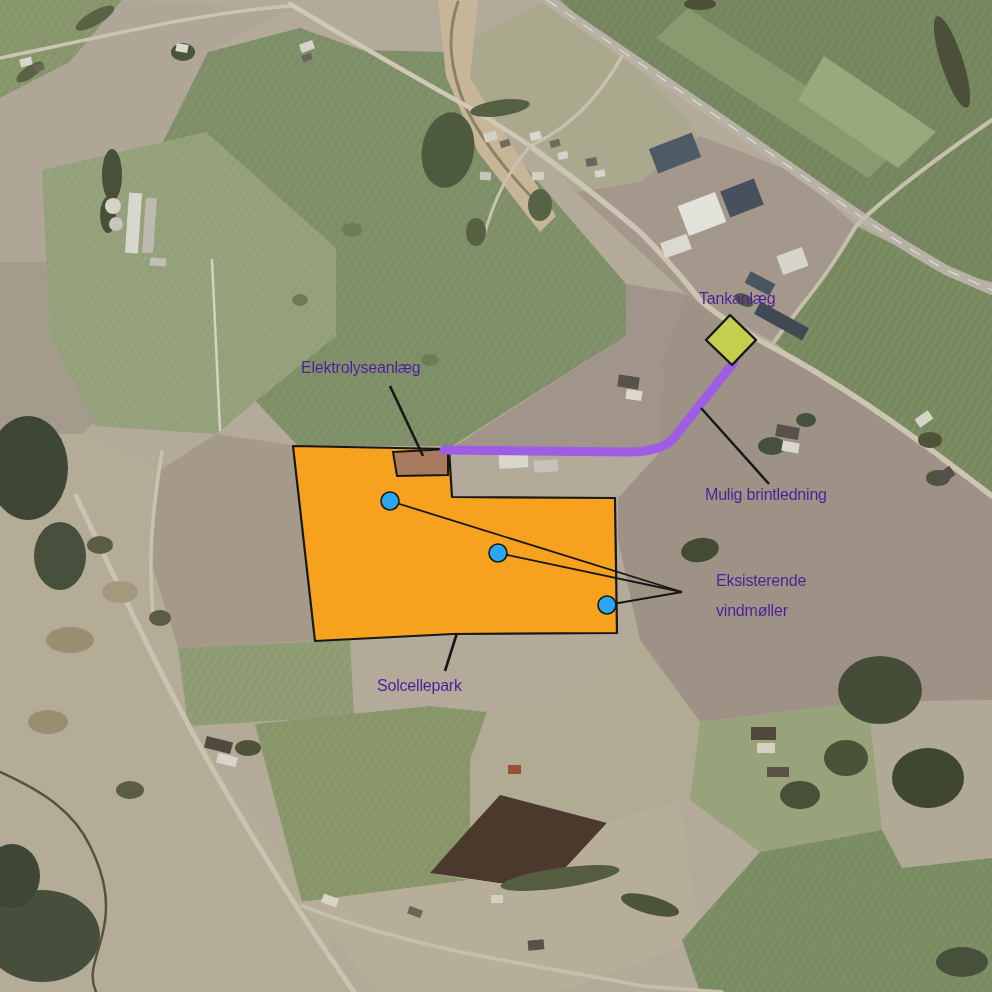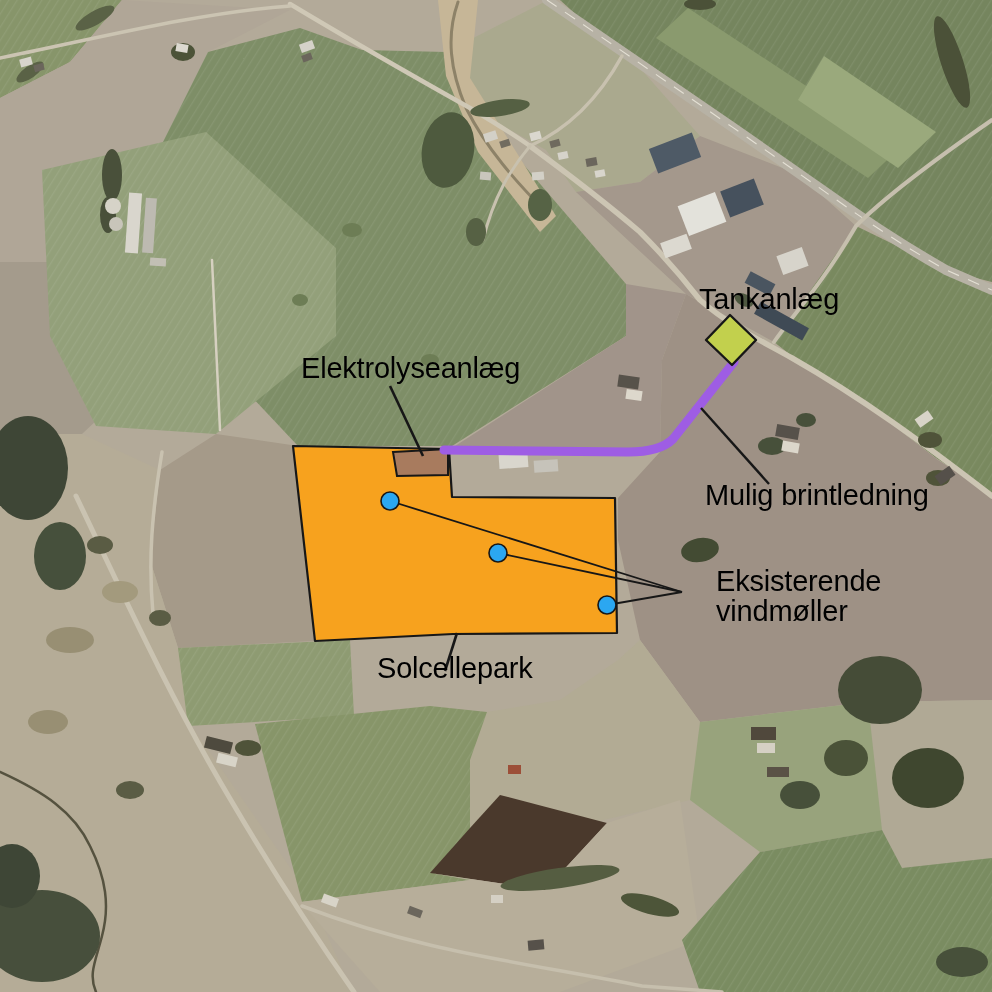--- a/index.html
+++ b/index.html
@@ -4,23 +4,23 @@
 <style>
   html,body{margin:0;padding:0;background:#888;}
   .stage{
     position:relative;width:992px;height:992px;overflow:hidden;
     background:#b3aa99;
     font-family:"Liberation Sans", sans-serif;
   }
   .stage svg{position:absolute;left:0;top:0;}
   .map-label{
     position:absolute;
-    font-size:29px;
+    font-size:16px;
     line-height:30px;
-    color:#000000;
+    color:#4c1d95;
     white-space:pre-line;
     letter-spacing:-0.2px;
     text-shadow:0 0 1px rgba(255,255,255,0.15);
   }
 </style>
 </head>
 <body>
 
 <div class="stage">
   <svg id="map-svg" width="992" height="992" viewBox="0 0 992 992">
@@ -171,14 +171,14 @@
       <circle cx="390" cy="501" r="9" fill="#2BA7F1" stroke="#171717" stroke-width="1.6"></circle>
       <circle cx="498" cy="553" r="9" fill="#2BA7F1" stroke="#171717" stroke-width="1.6"></circle>
       <circle cx="607" cy="605" r="9" fill="#2BA7F1" stroke="#171717" stroke-width="1.6"></circle>
     </svg>
 
   <div class="map-label" style="left: 699px; top: 284px;">Tankanlæg</div>
   <div class="map-label" style="left: 705px; top: 480px;">Mulig brintledning</div>
   <div class="map-label" style="left: 301px; top: 353px;">Elektrolyseanlæg</div>
   <div class="map-label" style="left: 716px; top: 566px;">Eksisterende
 vindmøller</div>
-  <div class="map-label" style="left: 377px; top: 653px;">Solcellepark</div>
+  <div class="map-label" style="left: 377px; top: 671px;">Solcellepark</div>
 </div>
 
 </body></html>

